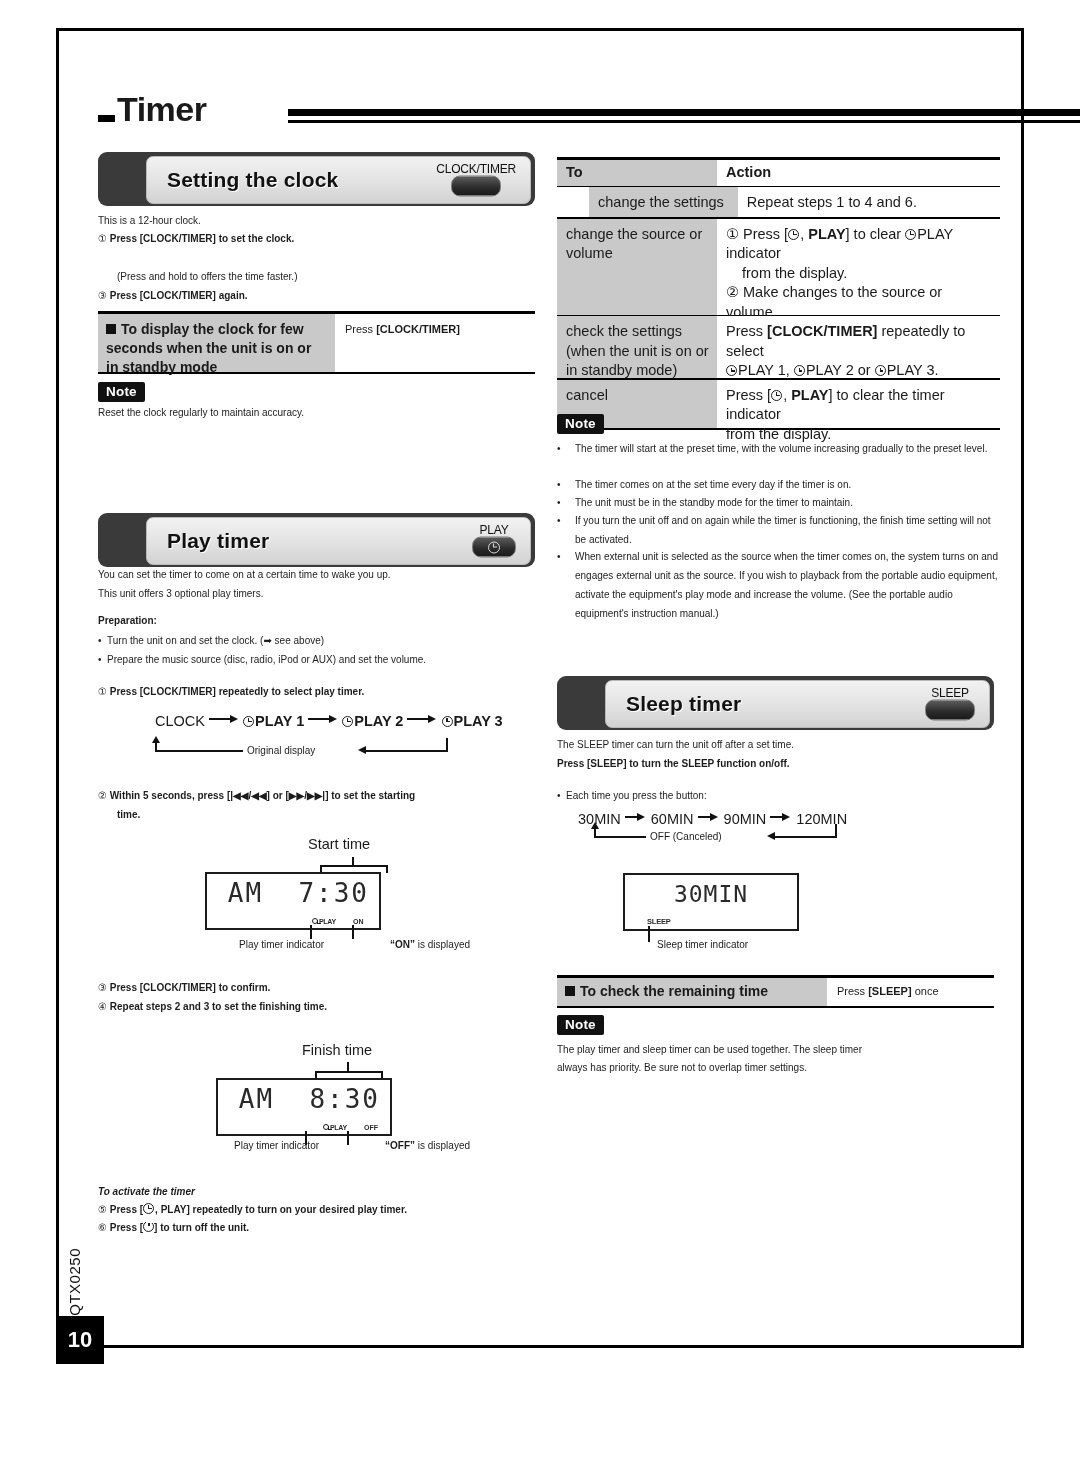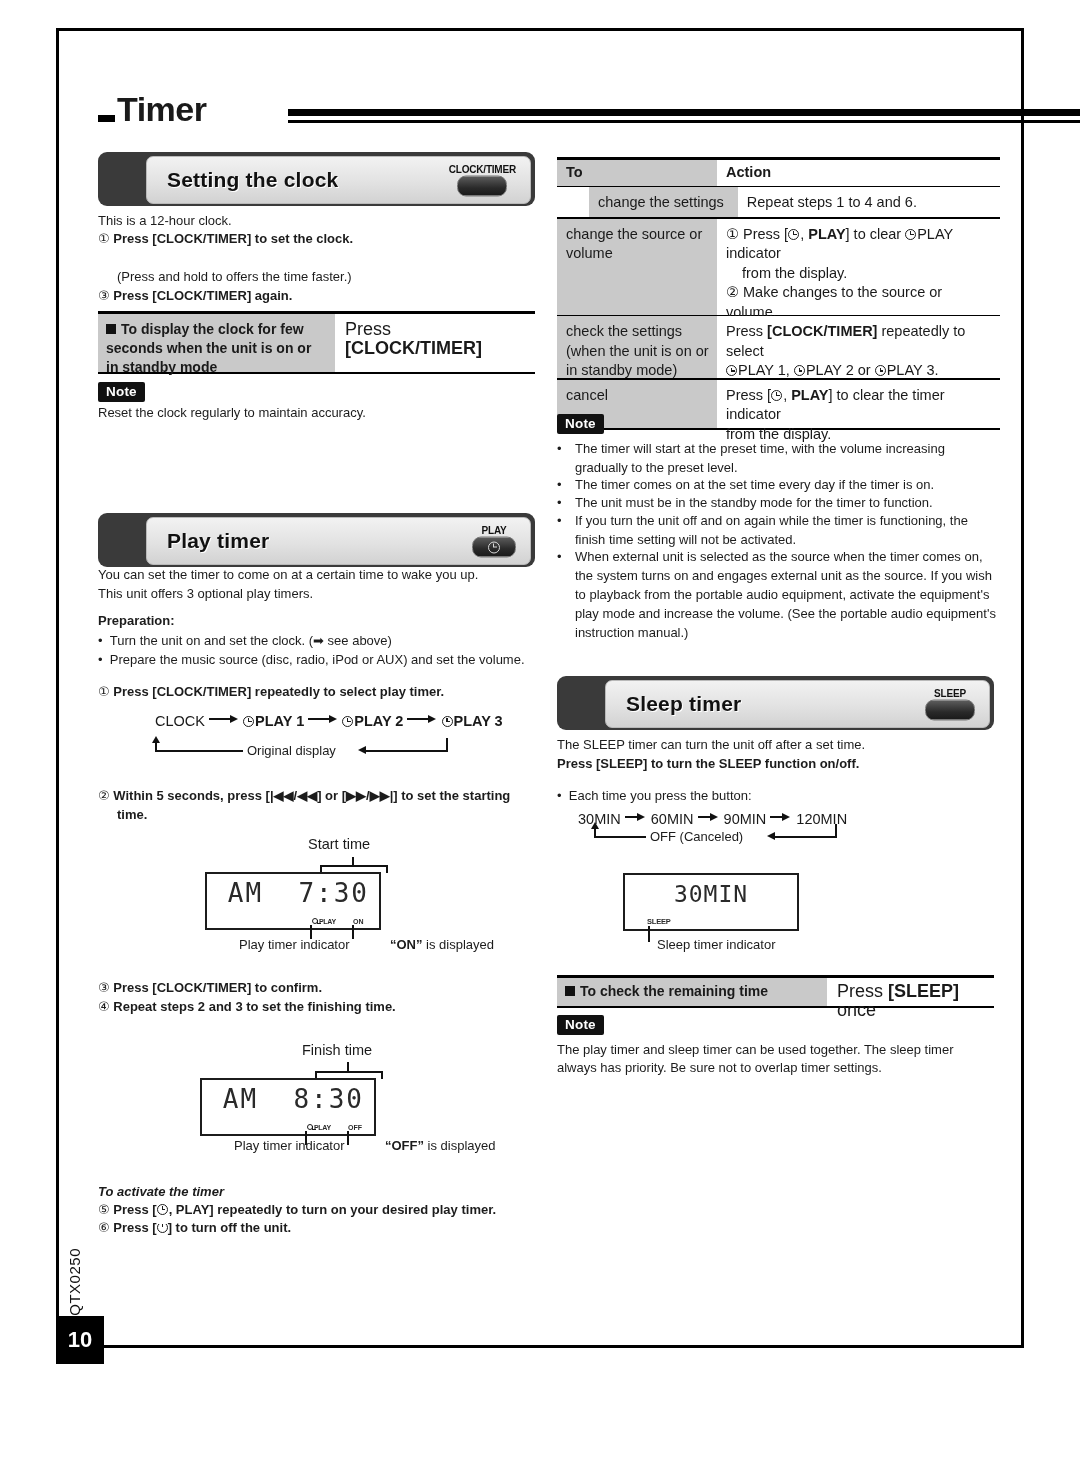--- a/index.html
+++ b/index.html
@@ -48,40 +48,40 @@
     border:1px solid #b9b9b9;
   }
   .secbar .sechead {
     position:absolute; left:20px; top:50%; transform:translateY(-50%);
     font-size:21px; font-weight:bold; color:#111;
     text-shadow:1px 1px 0 #ffffff;
     letter-spacing:0.2px;
   }
   .btnbox { position:absolute; right:14px; top:50%; transform:translateY(-50%); text-align:center; }
   .btnbox .blabel {
-    font-size:10px; font-weight:bold; letter-spacing:-0.2px;
+    font-size:12px; font-weight:normal; letter-spacing:-0.2px;
     color:#111; line-height:11px; margin-bottom:1px;
   }
   .btnbox .bkey {
     width:48px; height:19px; border-radius:9px;
     background:linear-gradient(180deg,#5c5c5c 0%, #2a2a2a 60%, #1a1a1a 100%);
     border:1px solid #777;
     margin:0 auto;
     display:flex; align-items:center; justify-content:center;
   }
   .btnbox .bkey.small { width:42px; }
   .clockglyph {
     width:12px; height:12px; border-radius:50%;
     border:1.3px solid #d8d8d8; position:relative; box-sizing:border-box;
   }
   .clockglyph::before { content:""; position:absolute; left:4.3px; top:1.8px; width:1.2px; height:4px; background:#d8d8d8; }
   .clockglyph::after  { content:""; position:absolute; left:4.8px; top:4.6px; width:3.4px; height:1.2px; background:#d8d8d8; }
 
   
-  .txt { position:absolute; font-size:13px; line-height:19px; color:#1c1c1c; }
+  .txt { position:absolute; font-size:10px; line-height:19px; color:#1c1c1c; }
   .b { font-weight:bold; }
   .i { font-style:italic; }
   .step { font-weight:bold; }
   .small { font-size:13.5px; }
 
   
   .cnum { font-family:"DejaVu Sans", sans-serif; font-weight:normal; }
   .clkico {
     display:inline-block; width:11px; height:11px; border-radius:50%;
     border:1.4px solid #1c1c1c; position:relative; box-sizing:border-box;
@@ -96,21 +96,21 @@
   }
   .pwrico::before { content:""; position:absolute; left:4.2px; top:-1.6px; width:1.5px; height:6px; background:#1c1c1c; }
   .pwrico::after { content:""; position:absolute; left:1.4px; top:-2.2px; width:6.5px; height:3px; background:#fff; }
 
   
   .itable { position:absolute; }
   .itable .rule-top { height:2.5px; background:#000; }
   .itable .rule-bot { height:2.5px; background:#000; }
   .itable .row { display:flex; }
   .itable .lcell { background:#c9c9c9; font-size:14px; font-weight:bold; line-height:19px; padding:6px 8px 8px 8px; box-sizing:border-box; }
-  .itable .rcell { background:#fff; font-size:18px; line-height:19px; padding:6px 8px 8px 10px; box-sizing:border-box; }
+  .itable .rcell { background:#fff; font-size:11px; line-height:19px; padding:6px 8px 8px 10px; box-sizing:border-box; }
   .sq { display:inline-block; width:10px; height:10px; background:#111; margin-right:5px; vertical-align:0px; }
 
   
   .note {
     position:absolute; background:#111; color:#fff;
     font-size:13.5px; font-weight:bold; padding:2px 8px 3px 8px;
     border-radius:2px; letter-spacing:0.2px;
   }
 
   
@@ -277,21 +277,21 @@
   <div class="txt step" style="left:98px; top:997px;">
     <span class="cnum">④</span> <span>Repeat steps 2 and 3 to set the finishing time.</span>
   </div>
 
   <div class="caption" style="left:302px; top:1042px;">Finish time</div>
   <div class="tick" style="left:347px; top:1062px; width:2px; height:11px;"></div>
   <div class="tick" style="left:315px; top:1071px; width:68px; height:2px;"></div>
   <div class="tick" style="left:315px; top:1071px; width:2px; height:8px;"></div>
   <div class="tick" style="left:381px; top:1071px; width:2px; height:8px;"></div>
 
-  <div class="lcd" style="left:200px; top:1078px; width:176px; height:58px;">
+  <div class="lcd" style="left:216px; top:1078px; width:176px; height:58px;">
     <div style="position:absolute; right:10px; top:4px; font-family:'DejaVu Sans Mono', monospace; font-size:26px; letter-spacing:2px; color:#2a2a2a;">
       <span>AM</span><span>&nbsp;&nbsp;</span><span>8:30</span>
     </div>
     <div style="position:absolute; left:105px; bottom:3px; font-size:7px; font-weight:bold; letter-spacing:-0.3px; color:#2a2a2a;">
       <span class="clkico" style="width:6px;height:6px;border-width:1px;vertical-align:0;"></span><span>PLAY</span>
     </div>
     <div style="position:absolute; left:146px; bottom:3px; font-size:7px; font-weight:bold; color:#2a2a2a;">OFF</div>
   </div>
   <div class="tick" style="left:305px; top:1131px; width:2px; height:14px;"></div>
   <div class="tick" style="left:347px; top:1131px; width:2px; height:14px;"></div>
@@ -354,21 +354,21 @@
   <div class="txt" style="left:557px; top:439px; width:440px;">
     <span style="position:absolute;left:0;">•</span>
       <span style="display:block;padding-left:18px;">The timer will start at the preset time, with the volume increasing gradually to the preset level.</span>
   </div>
   <div class="txt" style="left:557px; top:475px; width:440px;">
     <span style="position:absolute;left:0;">•</span>
       <span style="display:block;padding-left:18px;">The timer comes on at the set time every day if the timer is on.</span>
   </div>
   <div class="txt" style="left:557px; top:493px; width:440px;">
     <span style="position:absolute;left:0;">•</span>
-      <span style="display:block;padding-left:18px;">The unit must be in the standby mode for the timer to function.</span>
+      <span style="display:block;padding-left:18px;">The unit must be in the standby mode for the timer to maintain.</span>
   </div>
   <div class="txt" style="left:557px; top:511px; width:440px;">
     <span style="position:absolute;left:0;">•</span>
       <span style="display:block;padding-left:18px;">If you turn the unit off and on again while the timer is functioning, the finish time setting will not be activated.</span>
   </div>
   <div class="txt" style="left:557px; top:547px; width:442px;">
     <span style="position:absolute;left:0;">•</span>
       <span style="display:block;padding-left:18px;">When external unit is selected as the source when the timer comes on, the system turns on and engages external unit as the source. If you wish to playback from the portable audio equipment, activate the equipment's play mode and increase the volume. (See the portable audio equipment's instruction manual.)</span>
   </div>
 

